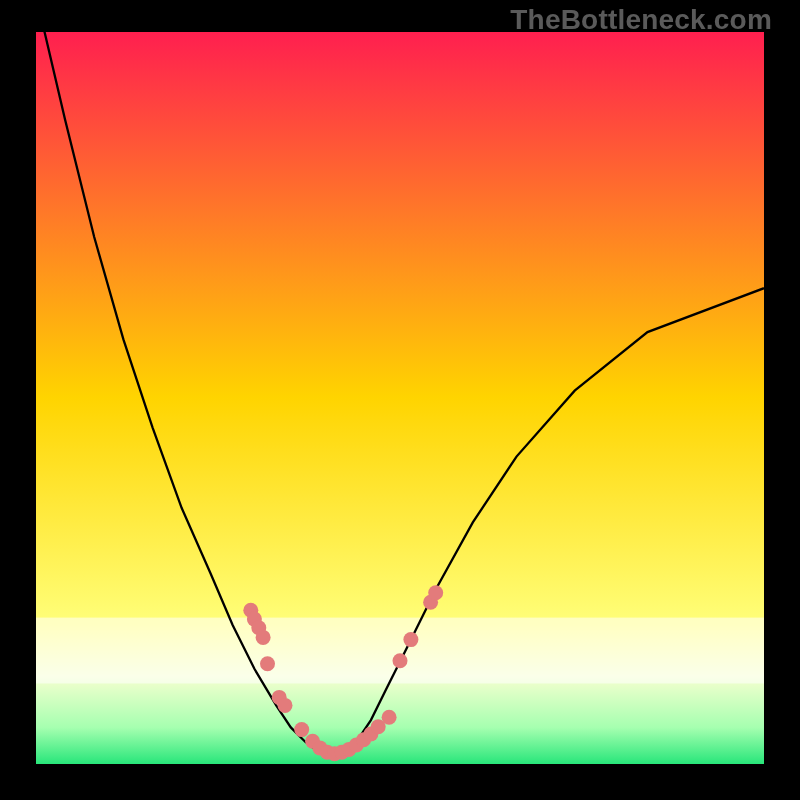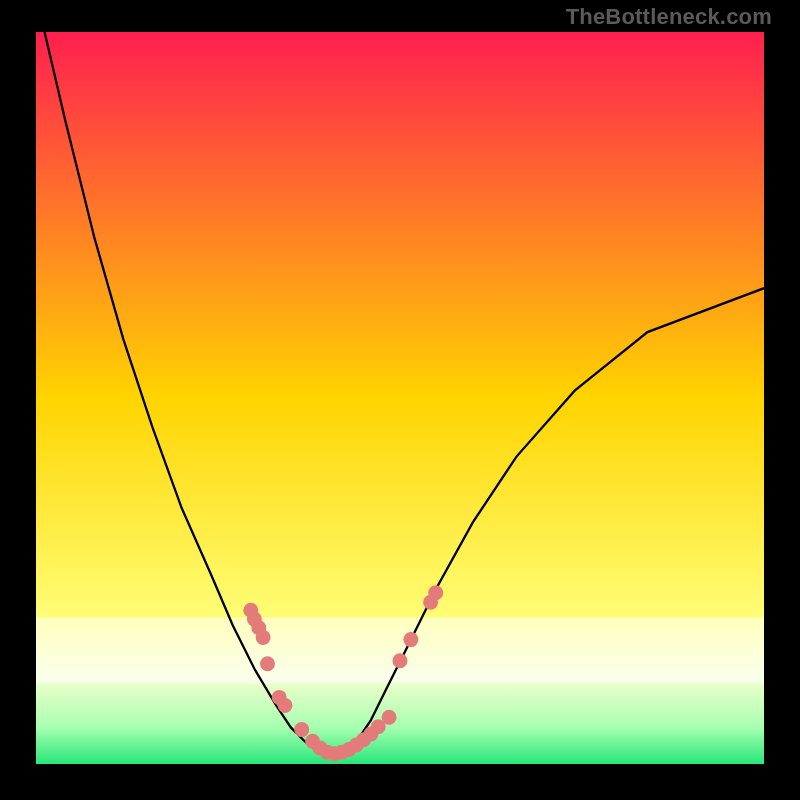--- a/index.html
+++ b/index.html
@@ -25,21 +25,21 @@
     top: 32px;
     width: 728px;
     height: 732px;
     overflow: hidden;
   }
   .attribution {
     position: absolute;
     top: 4px;
     right: 28px;
     color: #5a5a5a;
-    font-size: 22px;
+    font-size: 28px;
     font-weight: 600;
     letter-spacing: 0.2px;
   }
   svg {
     display: block;
   }
 </style>
 </head>
 <body>
 

